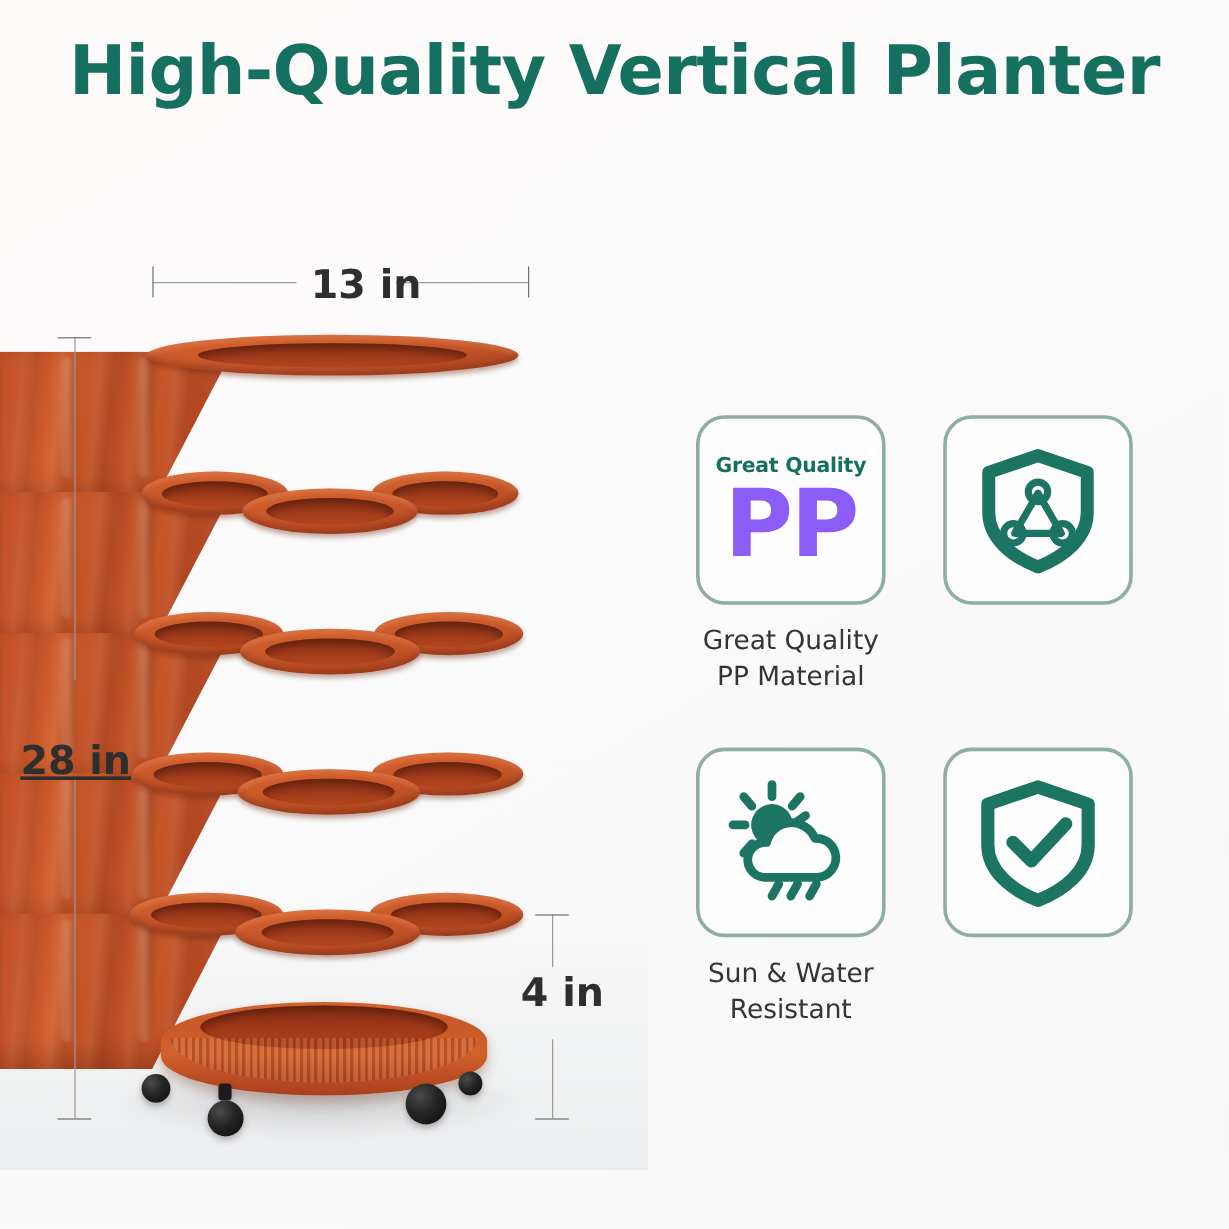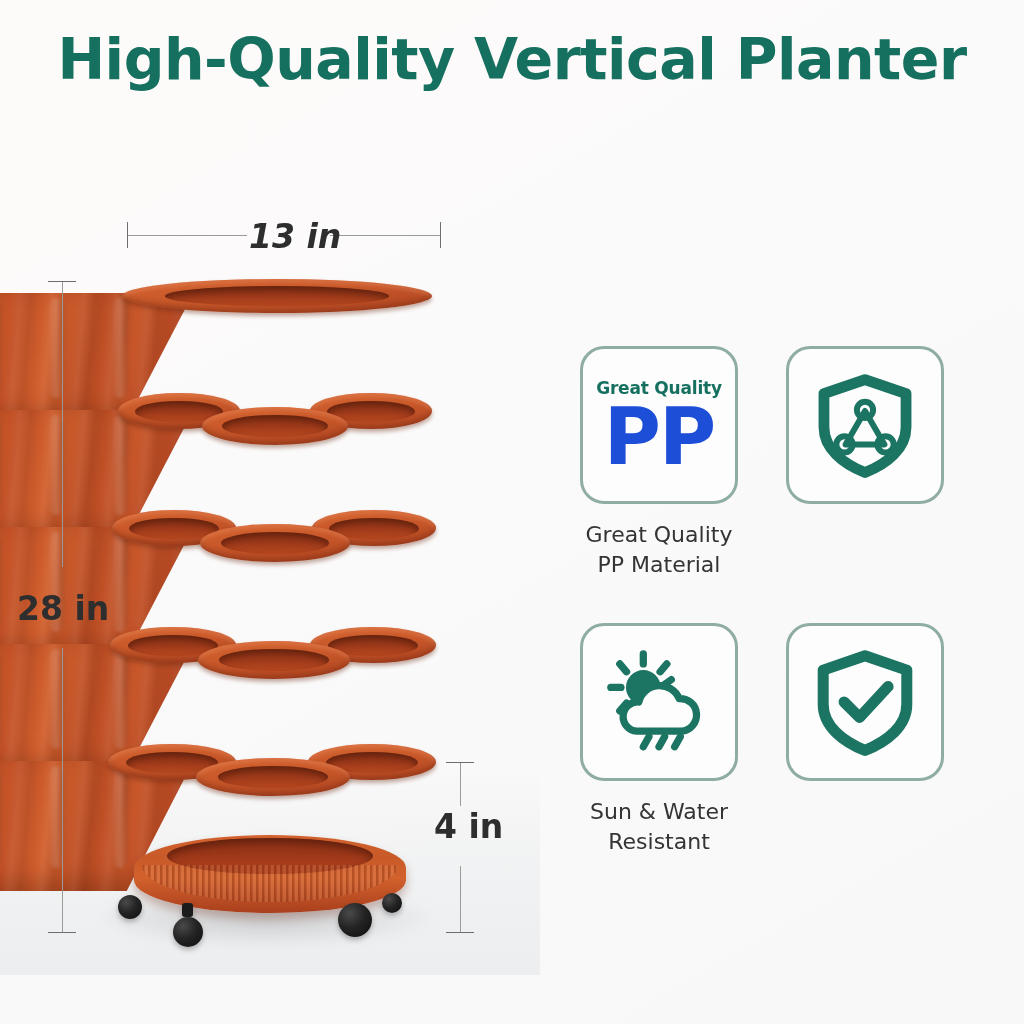--- a/index.html
+++ b/index.html
@@ -210,21 +210,21 @@
     font-size: 17px;
     color: #16705f;
     letter-spacing: -0.2px;
     margin-top: 2px;
   }
   .pp-big {
     font-family: "DejaVu Sans", sans-serif;
     font-weight: 700;
     font-size: 78px;
     line-height: .92;
-    color: #1d4ed8;
+    color: #8b5cf6;
     letter-spacing: -2px;
     margin-top: 4px;
   }
   .feat-cap {
     margin-top: 16px;
     text-align: center;
     font-family: "DejaVu Sans", sans-serif;
     font-size: 22px;
     line-height: 1.35;
     color: #343434;
@@ -309,29 +309,29 @@
       <div class="wheel" style="left:278px;bottom:38px;width:34px;height:34px;"></div>
       <div class="wheel" style="left:322px;bottom:62px;width:20px;height:20px;"></div>
     </div>
   </div>
 
   <div>
     <div class="dim-line-h" style="left:127px; top:235px; width:120px;"></div>
     <div class="dim-line-h" style="left:330px; top:235px; width:110px;"></div>
     <div class="cap-v" style="left:127px; top:222px;"></div>
     <div class="cap-v" style="left:440px; top:222px;"></div>
-    <div class="dim-label" style="left:249px; top:217px;font-style:italic;">13 in</div>
+    <div class="dim-label" style="left:259px; top:217px;">13 in</div>
   </div>
 
   <div>
     <div class="dim-line-v" style="left:62px; top:281px; height:286px;"></div>
     <div class="dim-line-v" style="left:62px; top:648px; height:284px;"></div>
     <div class="cap-h" style="left:48px; top:281px;"></div>
     <div class="cap-h" style="left:48px; top:932px;"></div>
-    <div class="dim-label" style="left:17px; top:589px;">28 in</div>
+    <div class="dim-label" style="left:17px; top:614px;text-decoration:underline;">28 in</div>
   </div>
 
   <div>
     <div class="dim-line-v" style="left:460px; top:762px; height:44px;"></div>
     <div class="dim-line-v" style="left:460px; top:866px; height:66px;"></div>
     <div class="cap-h" style="left:446px; top:762px;"></div>
     <div class="cap-h" style="left:446px; top:932px;"></div>
     <div class="dim-label" style="left:434px; top:807px;">4 in</div>
   </div>
 

